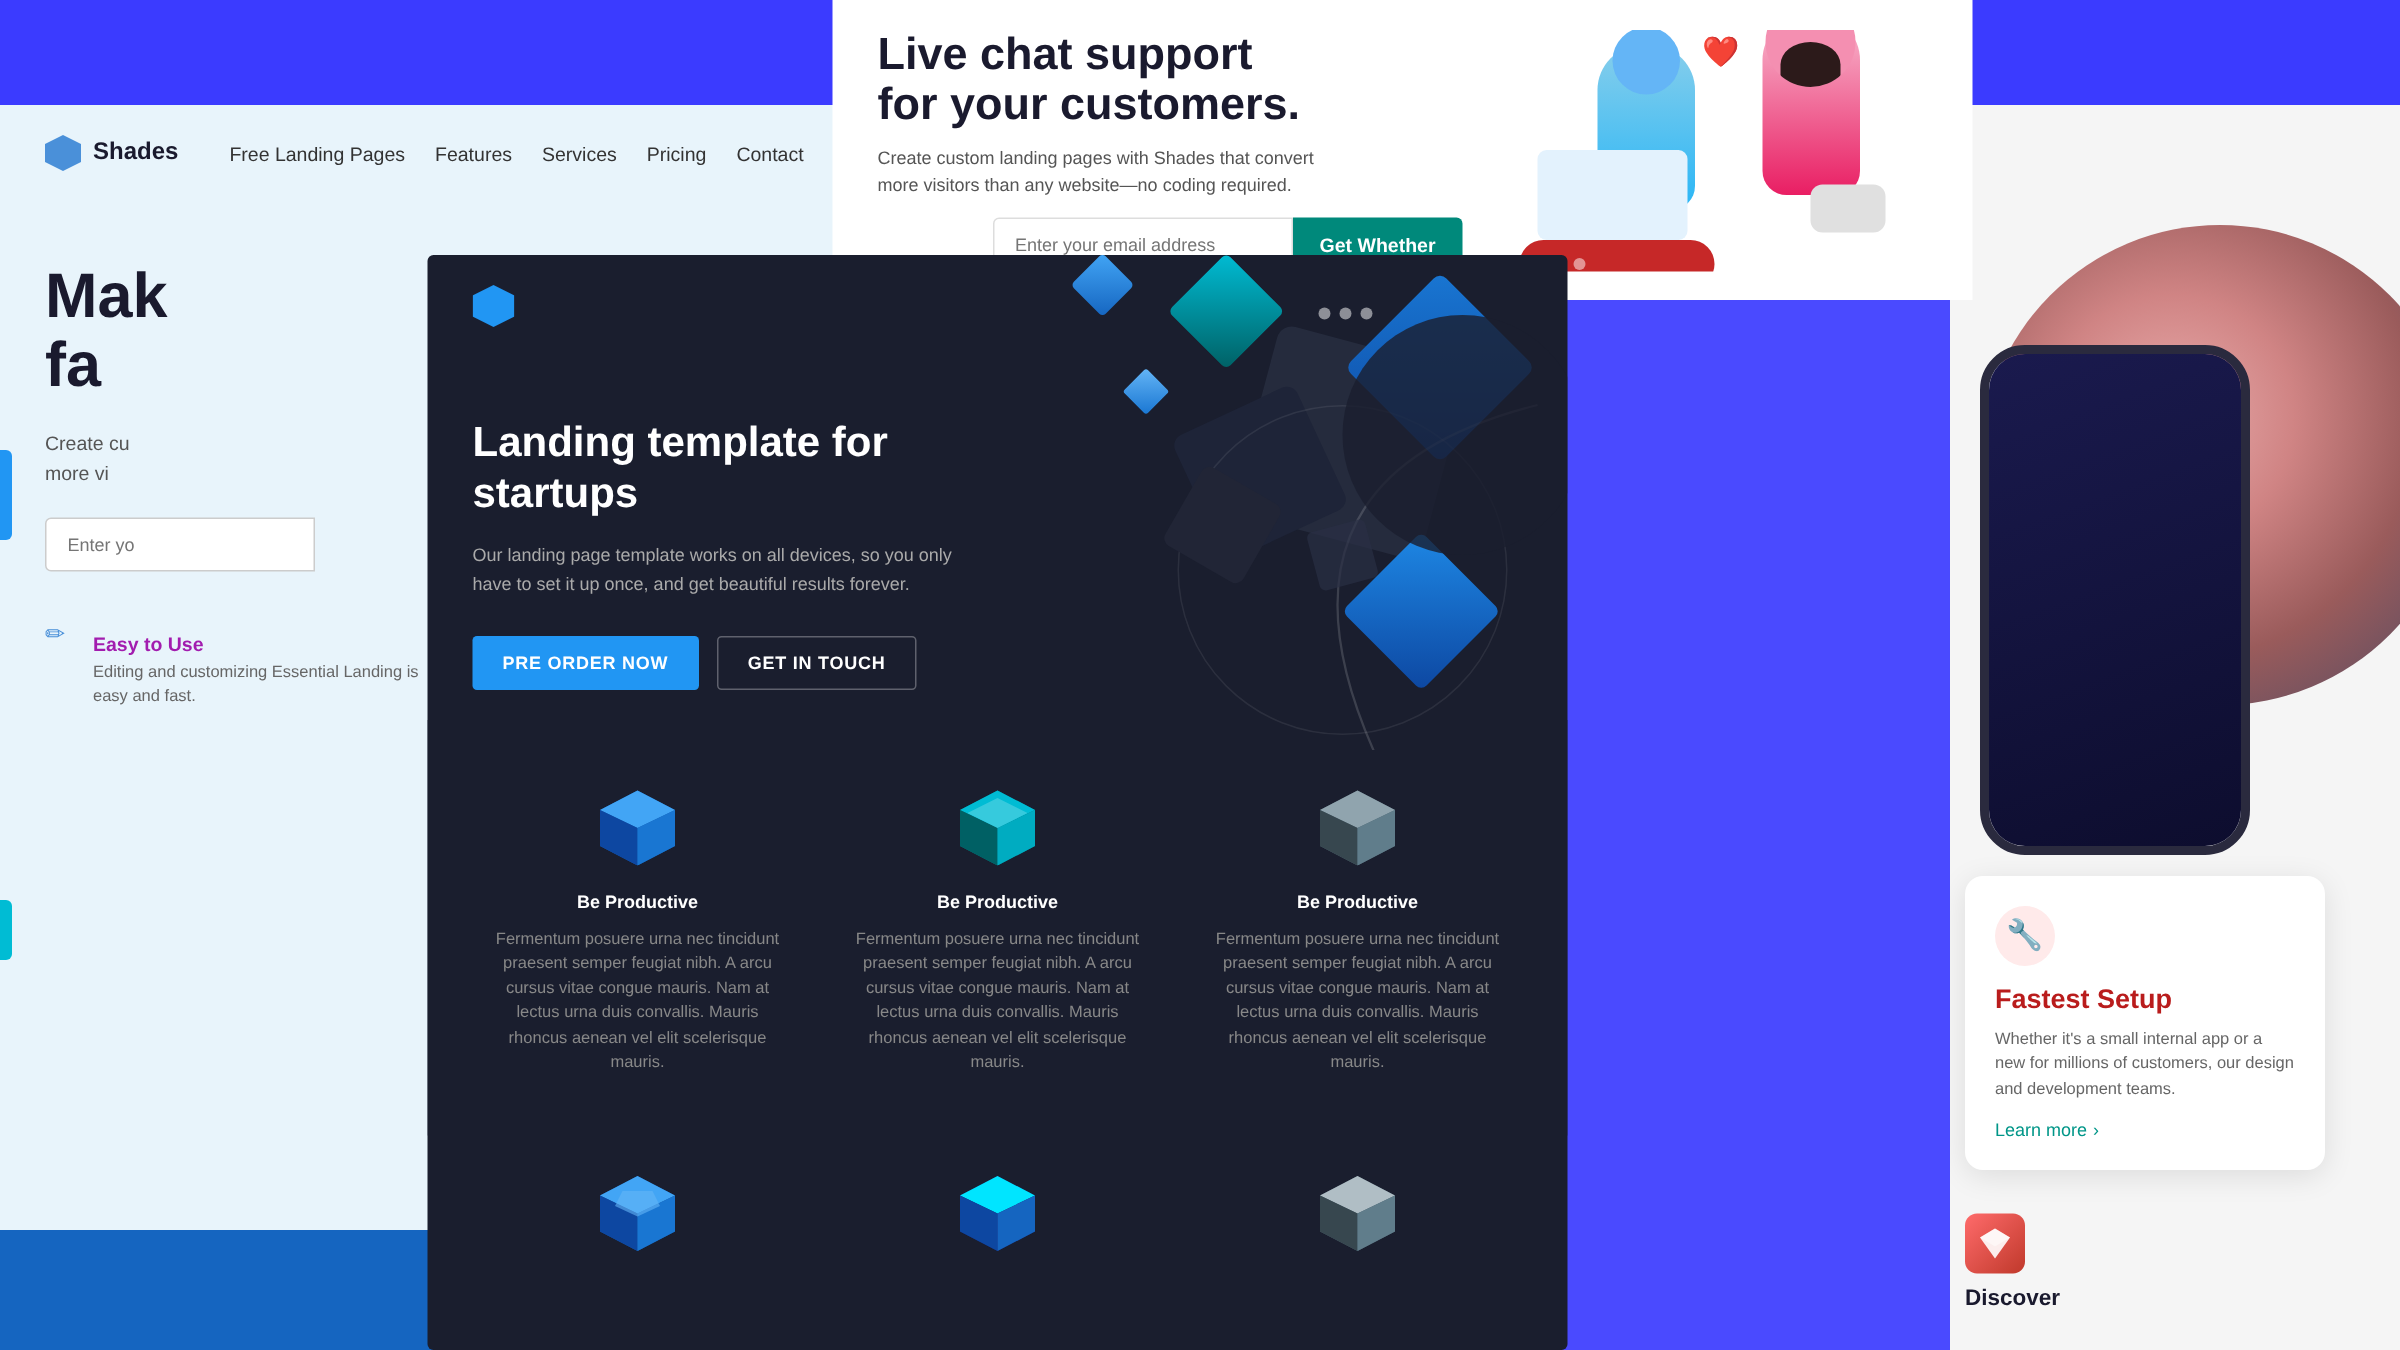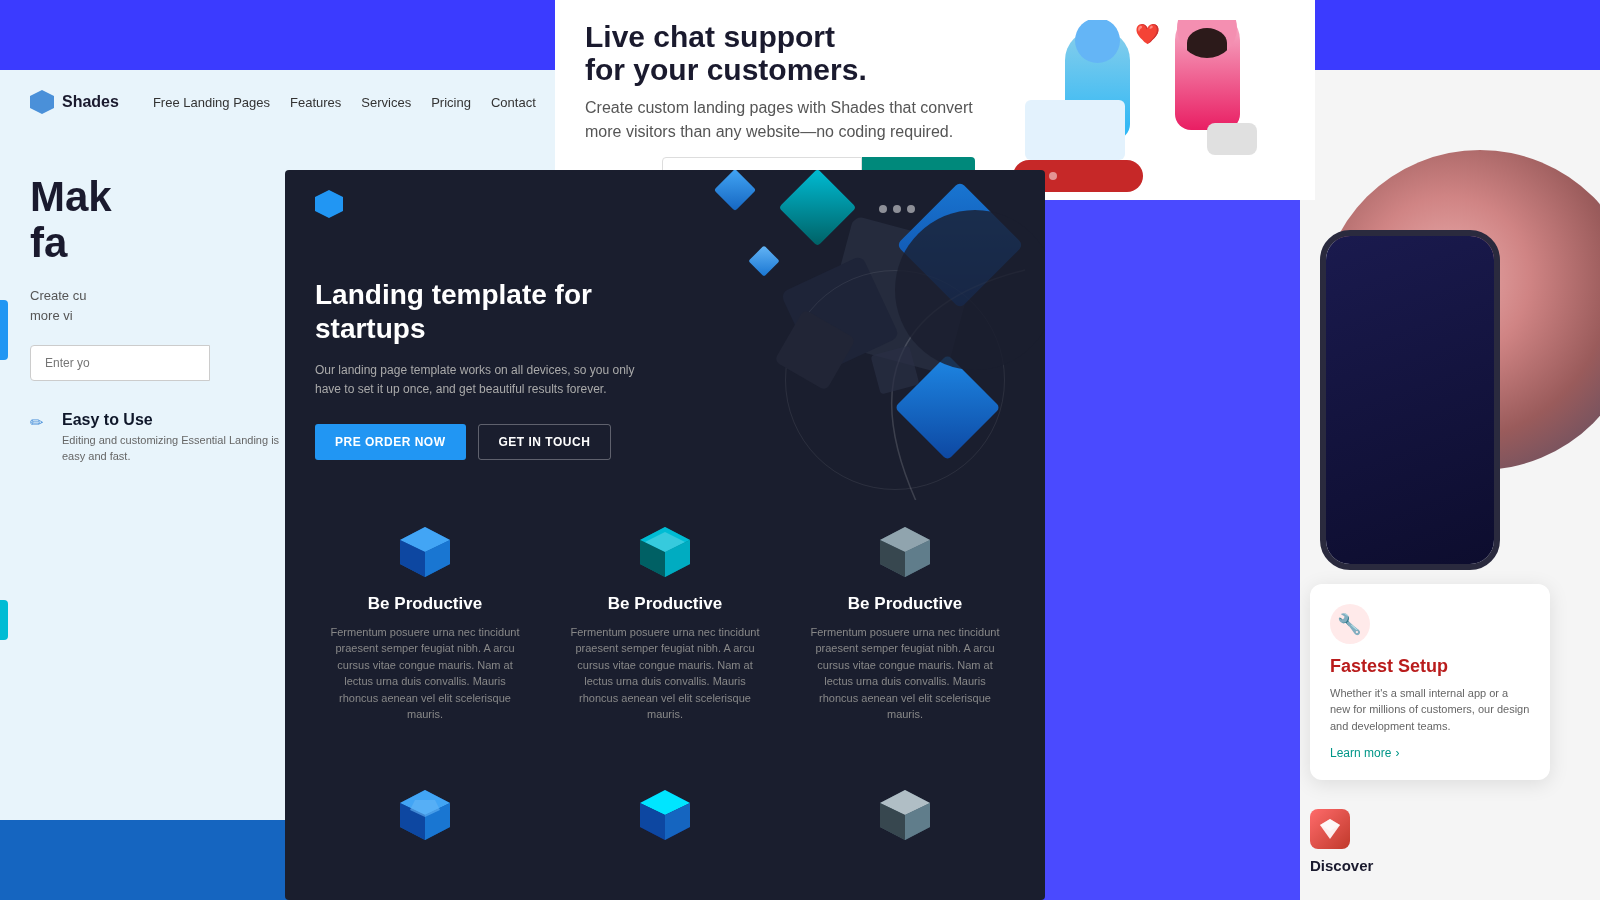--- a/index.html
+++ b/index.html
@@ -109,24 +109,25 @@
     }
 
     .feature-icon {
       width: 20px; height: 20px;
       color: #4a90d9;
       font-size: 16px;
       margin-top: 2px;
     }
 
     .feature-text h4 {
-      font-size: 16px;
+      font-size: 13px;
       font-weight: 700;
-      color: #0f172a;
+      color: #a21caf;
       margin-bottom: 4px;
+      margin-top: 11px;
     }
 
     .feature-text p {
       font-size: 11px;
       color: #666;
       line-height: 1.4;
       max-width: 220px;
     }
 
     
@@ -342,21 +343,21 @@
 
     .feat-icon {
       width: 70px; height: 60px;
       margin: 0 auto 14px auto;
       display: flex;
       align-items: center;
       justify-content: center;
     }
 
     .feat-title {
-      font-size: 17px;
+      font-size: 12px;
       font-weight: 700;
       color: white;
       margin-bottom: 10px;
     }
 
     .feat-desc {
       font-size: 11px;
       color: #888;
       line-height: 1.5;
     }
@@ -384,21 +385,21 @@
 
     .top-center-title {
       font-size: 30px;
       font-weight: 800;
       color: #1a1a2e;
       line-height: 1.1;
       margin-bottom: 10px;
     }
 
     .top-center-sub {
-      font-size: 16px;
+      font-size: 12px;
       color: #555;
       line-height: 1.5;
       margin-bottom: 13px;
     }
 
     .top-center-input-row {
       display: flex;
       gap: 0;
       justify-content: flex-end;
     }

